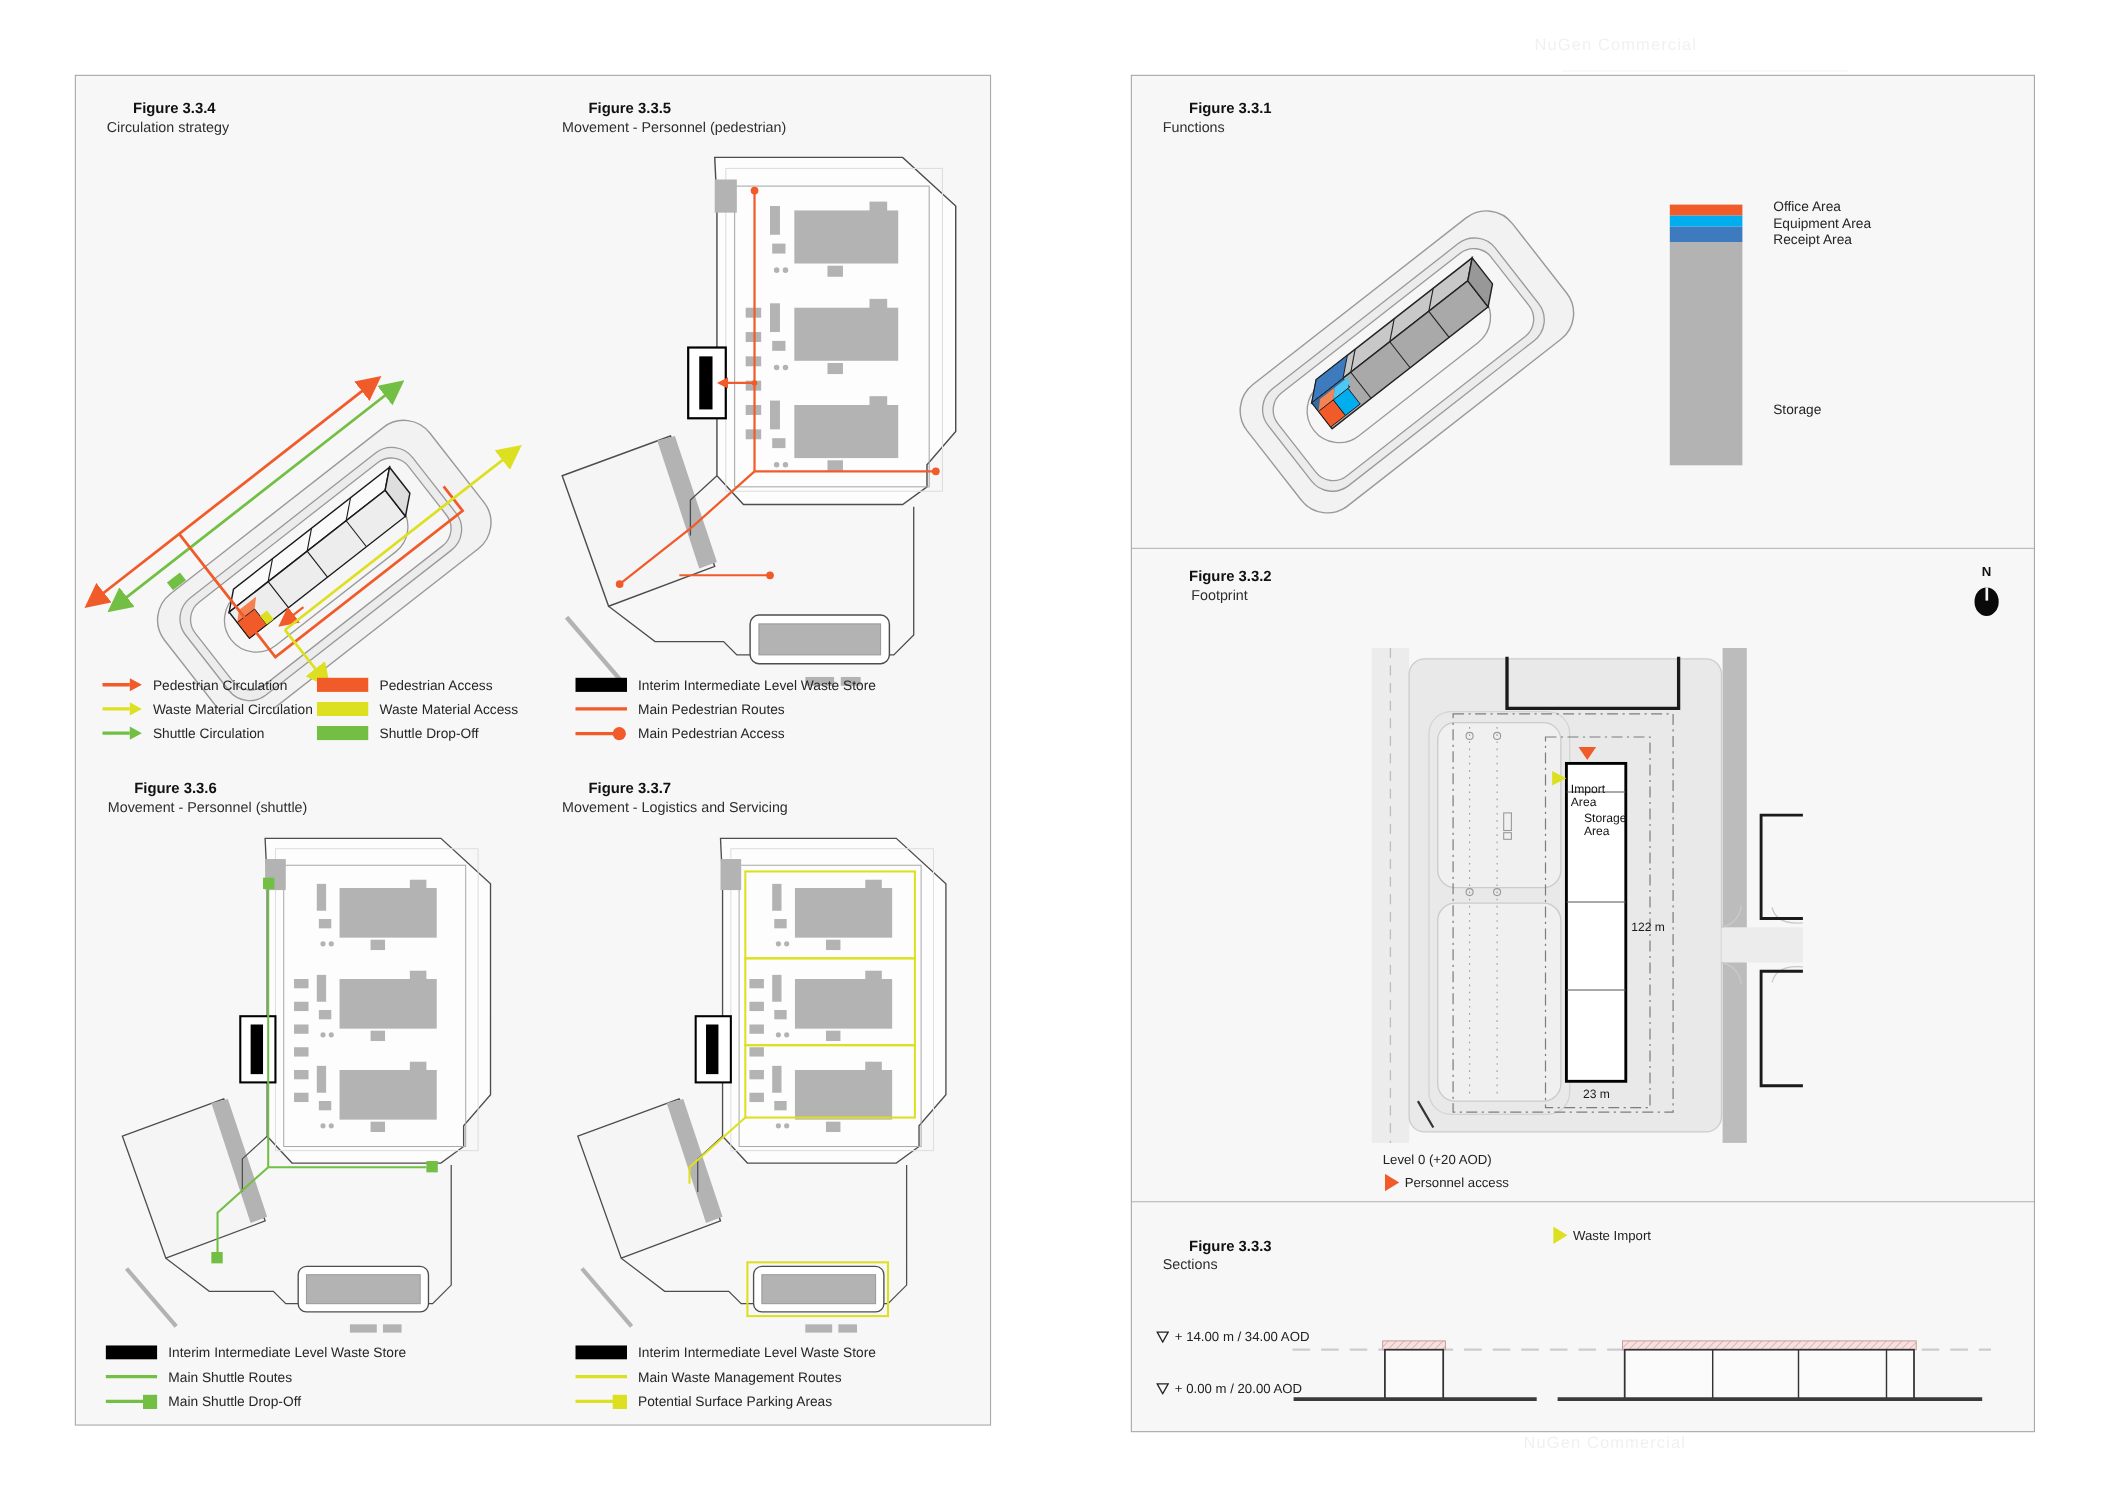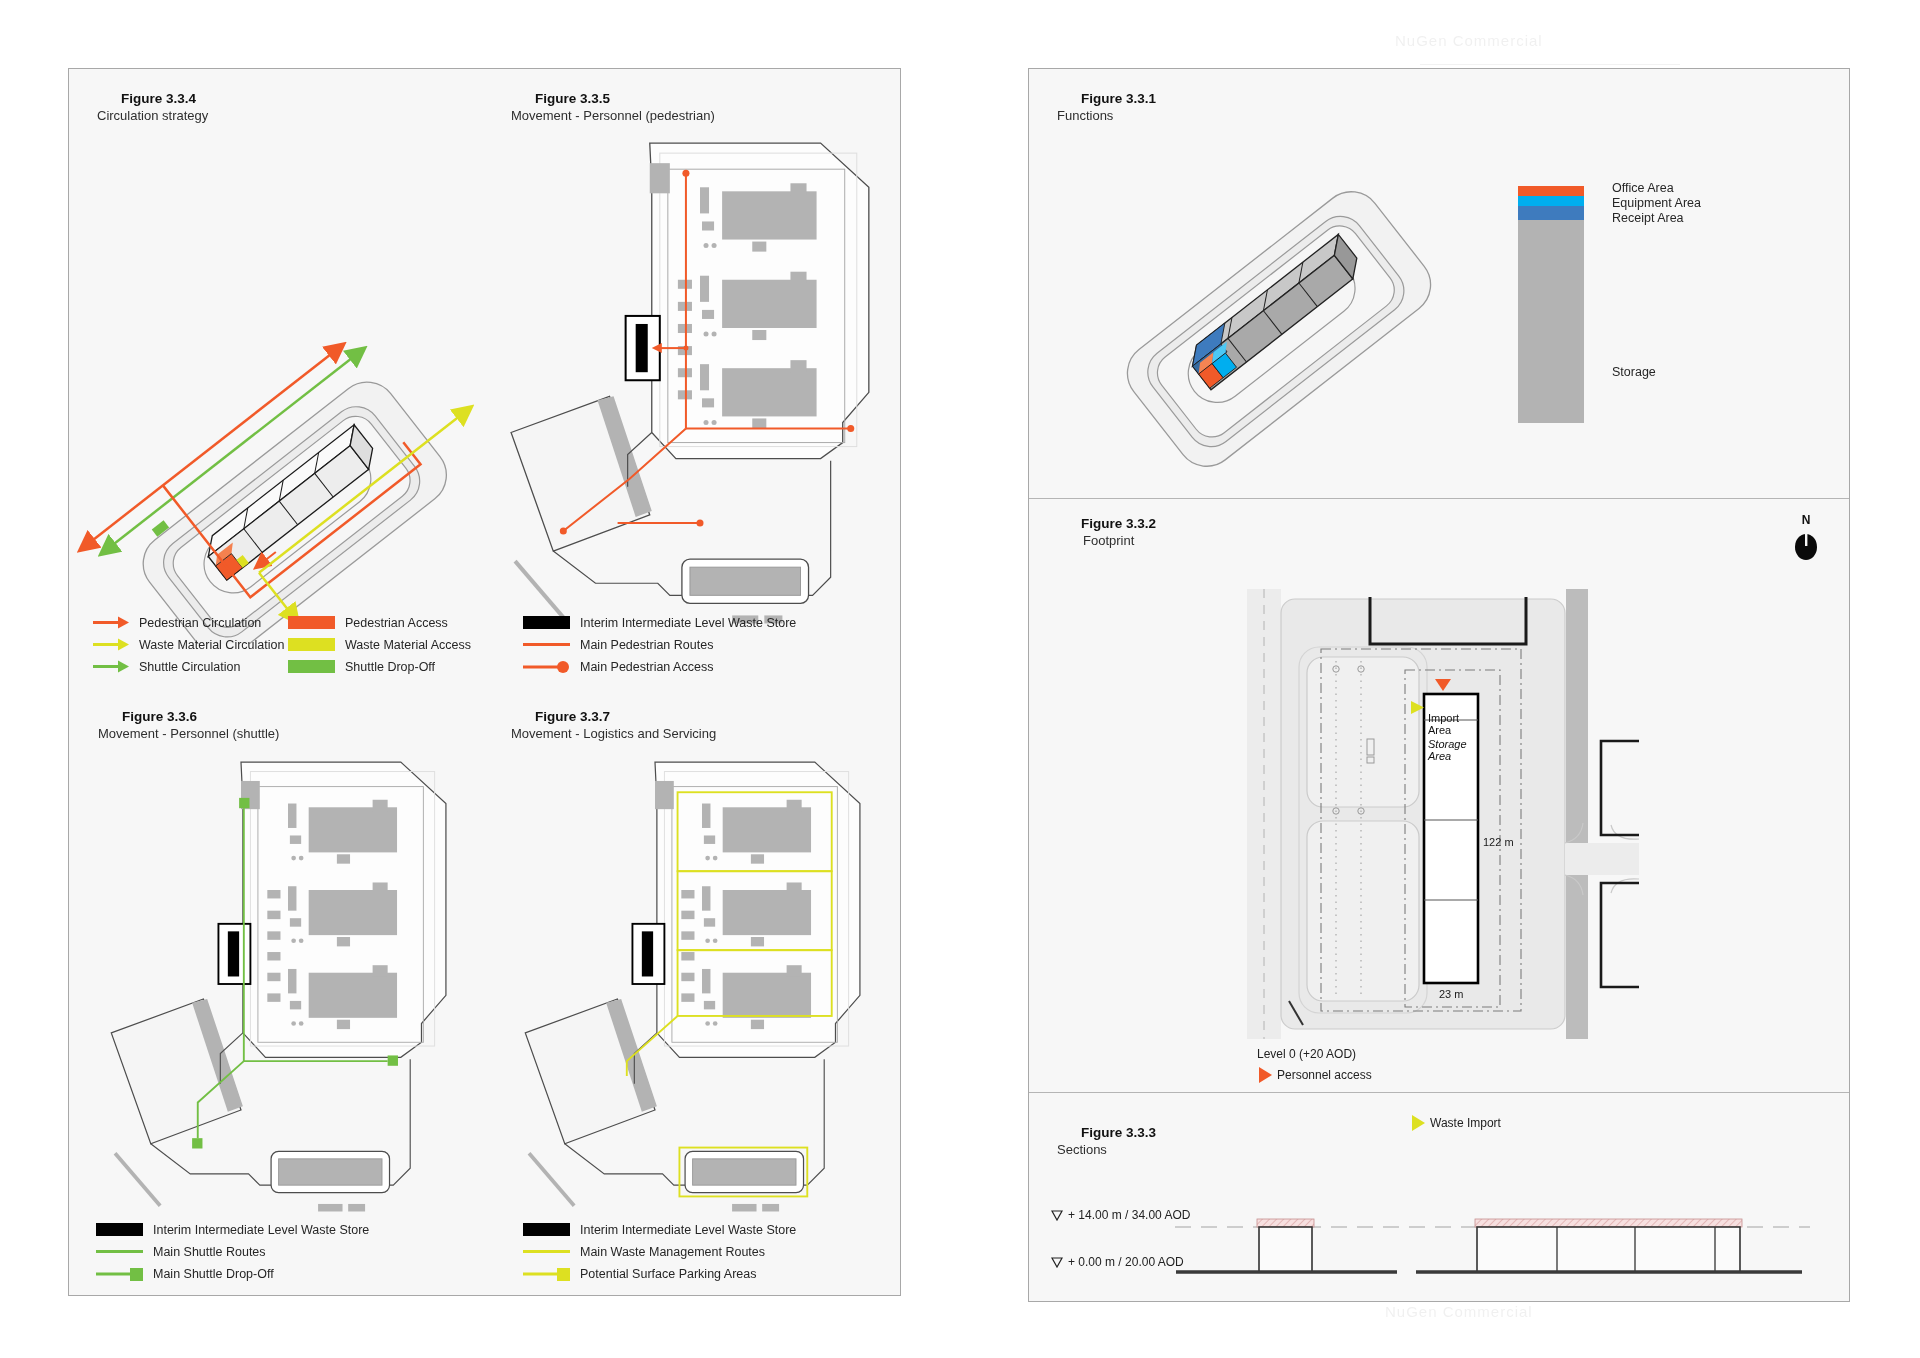--- a/index.html
+++ b/index.html
@@ -382,21 +382,21 @@
           <path d="M346 286 Q362 290 364 306"></path>
         <path d="M420 250 Q396 252 392 236"></path>
           <path d="M420 290 Q396 288 392 304"></path>
       </g>
       <path d="M420 152 L382 152 L382 246 L420 246" fill="none" stroke="#1a1a1a" stroke-width="2.6"></path>
       <path d="M420 294 L382 294 L382 398 L420 398" fill="none" stroke="#1a1a1a" stroke-width="2.6"></path>
       <line x1="70" y1="412" x2="84" y2="436" stroke="#333" stroke-width="2"></line>
     </svg>
 
     <div class="plan-label" style="left:399px;top:627px;">Import Area</div>
-    <div class="plan-label" style="left:399px;top:653px;font-style:italic;">Storage Area</div>
+    <div class="plan-label" style="left:411px;top:653px;">Storage Area</div>
 
     <div class="abs" style="left:228px;top:978px;font-size:12px;color:#222;">Level 0 (+20 AOD)</div>
     <div class="sec-label" style="left:230px;top:998px;">
       <svg width="13" height="16">
           <polygon points="0,0 13,8 0,16" fill="#F15A29"></polygon>
         </svg>
       <span>Personnel access</span>
     </div>
     <div class="sec-label" style="left:345px;top:1046px;padding-left:38px;">
       <svg width="13" height="16">

